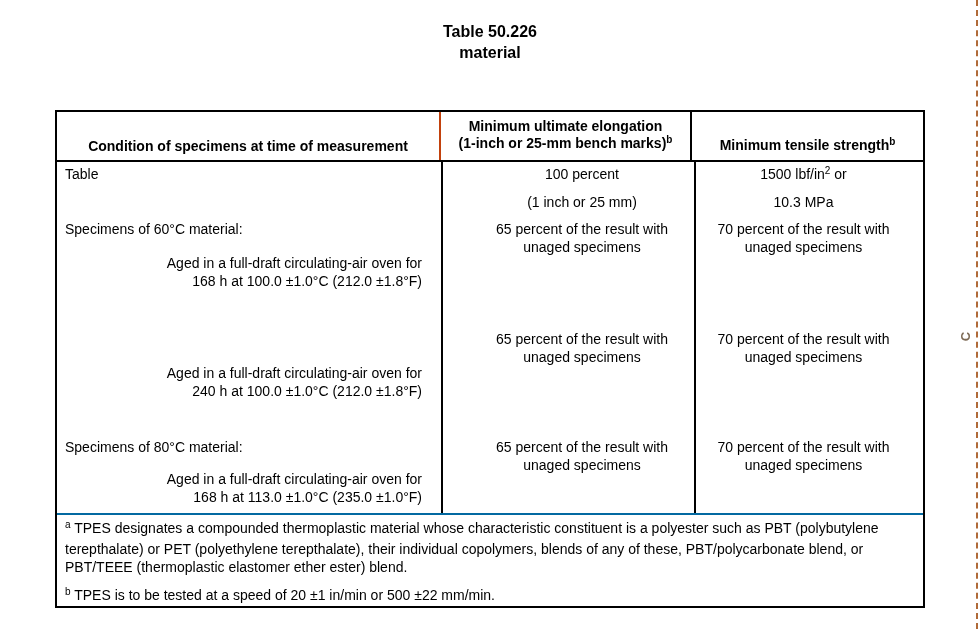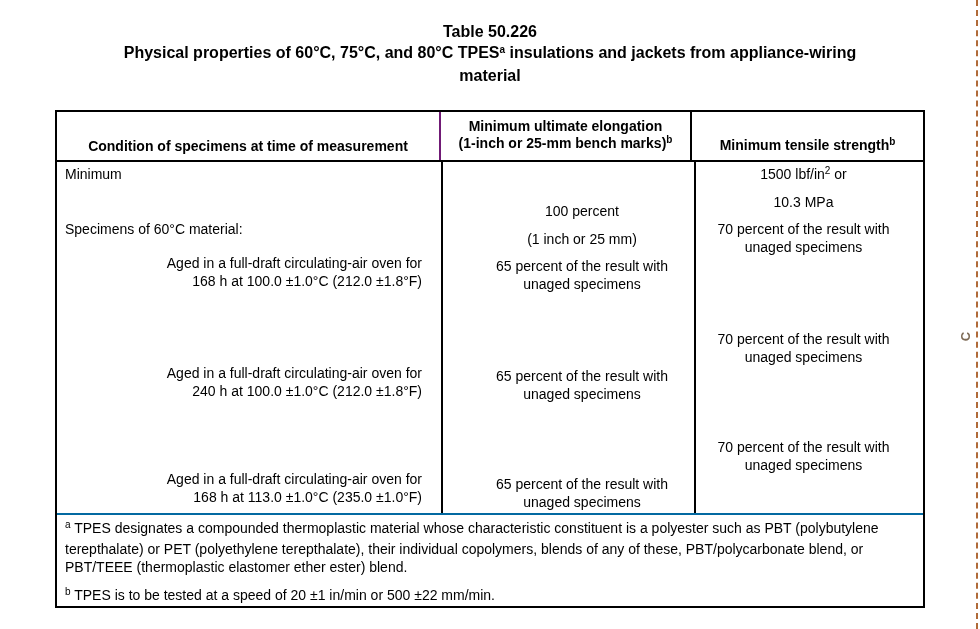--- a/index.html
+++ b/index.html
@@ -9,47 +9,46 @@
     font-family:"Liberation Sans", sans-serif; color:#000; overflow:hidden;
   }
   .title-block { position:absolute; left:0; top:21px; width:980px; text-align:center;
     font-weight:bold; font-size:16px; line-height:21px; }
   .sup { font-size:10px; position:relative; top:-5px; font-weight:inherit; }
   .doc-table { position:absolute; left:55px; top:110px; width:870px; height:498px;
     border:2px solid #000; background:#fff; }
   .hdr-row { display:flex; height:50px; border-bottom:2px solid #000; }
   .hdr-cell { font-weight:bold; font-size:14px; line-height:17px; text-align:center;
     display:flex; flex-direction:column; justify-content:flex-end; padding-bottom:5px; }
-  .hdr-c1 { width:384px; border-right:2px solid #701a75; }
+  .hdr-c1 { width:384px; border-right:2px solid #c2410c; }
   .hdr-c2 { width:251px; border-right:2px solid #000; justify-content:center; padding-bottom:2px; }
   .hdr-c3 { flex:1; }
   .tbody { position:relative; height:351px; font-size:14px; line-height:18px; }
   .vline { position:absolute; top:0; height:100%; width:2px; background:#000; }
   .v1 { left:384px; } .v2 { left:637px; }
   .cell-text { position:absolute; }
   .c1-text { left:8px; }
   .aged-block { position:absolute; left:55px; width:310px; text-align:right; }
-  .c2-block { position:absolute; left:386px; width:278px; text-align:center;margin-top:37px; }
+  .c2-block { position:absolute; left:386px; width:278px; text-align:center; }
   .c3-block { position:absolute; left:639px; width:215px; text-align:center; }
   .foot-area { border-top:2px solid #0369a1; height:93px; padding:4px 8px 0 8px;
     font-size:14px; line-height:18.5px; }
   .foot-b { margin-top:9px; }
   .edge-dash { position:absolute; top:0; right:2px; height:629px; width:0;
     border-left:2px dashed #b06a38; }
   .margin-frag { position:absolute; left:961px; top:329px; font-size:13px; font-weight:bold;
     color:#7d6a55; transform:rotate(-90deg); }
 </style>
 </head>
 <body>
 
 <div class="canvas">
 
   <div class="title-block">
     <div>Table 50.226</div>
-    <div><span>Physical properties of 60°C, 75°C, and 80°C TPES</span><span class="sup">a</span><span> insulations and jackets from appliance-wiring</span></div>
     <div>material</div>
   </div>
 
   <div class="doc-table">
 
     <div class="hdr-row">
       <div class="hdr-cell hdr-c1">
         <div>Condition of specimens at time of measurement</div>
       </div>
       <div class="hdr-cell hdr-c2">
@@ -58,21 +57,21 @@
       </div>
       <div class="hdr-cell hdr-c3">
         <div><span>Minimum tensile strength</span><span class="sup">b</span></div>
       </div>
     </div>
 
     <div class="tbody">
       <div class="vline v1"></div>
       <div class="vline v2"></div>
 
-      <div class="cell-text c1-text" style="top:3px;">Minimum</div>
+      <div class="cell-text c1-text" style="top:3px;">Table</div>
       <div class="c2-block" style="top:3px;">100 percent</div>
       <div class="c2-block" style="top:31px;">(1 inch or 25 mm)</div>
       <div class="c3-block" style="top:3px;"><span>1500 lbf/in</span><span class="sup">2</span><span> or</span></div>
       <div class="c3-block" style="top:31px;">10.3 MPa</div>
 
       <div class="cell-text c1-text" style="top:58px;">Specimens of 60°C material:</div>
       <div class="aged-block" style="top:92px;">
         <div>Aged in a full-draft circulating-air oven for</div>
         <div>168 h at 100.0 ±1.0°C (212.0 ±1.8°F)</div>
       </div>
@@ -91,20 +90,21 @@
       </div>
       <div class="c2-block" style="top:168px;">
         <div>65 percent of the result with</div>
         <div>unaged specimens</div>
       </div>
       <div class="c3-block" style="top:168px;">
         <div>70 percent of the result with</div>
         <div>unaged specimens</div>
       </div>
 
+      <div class="cell-text c1-text" style="top:276px;">Specimens of 80°C material:</div>
       <div class="aged-block" style="top:308px;">
         <div>Aged in a full-draft circulating-air oven for</div>
         <div>168 h at 113.0 ±1.0°C (235.0 ±1.0°F)</div>
       </div>
       <div class="c2-block" style="top:276px;">
         <div>65 percent of the result with</div>
         <div>unaged specimens</div>
       </div>
       <div class="c3-block" style="top:276px;">
         <div>70 percent of the result with</div>

